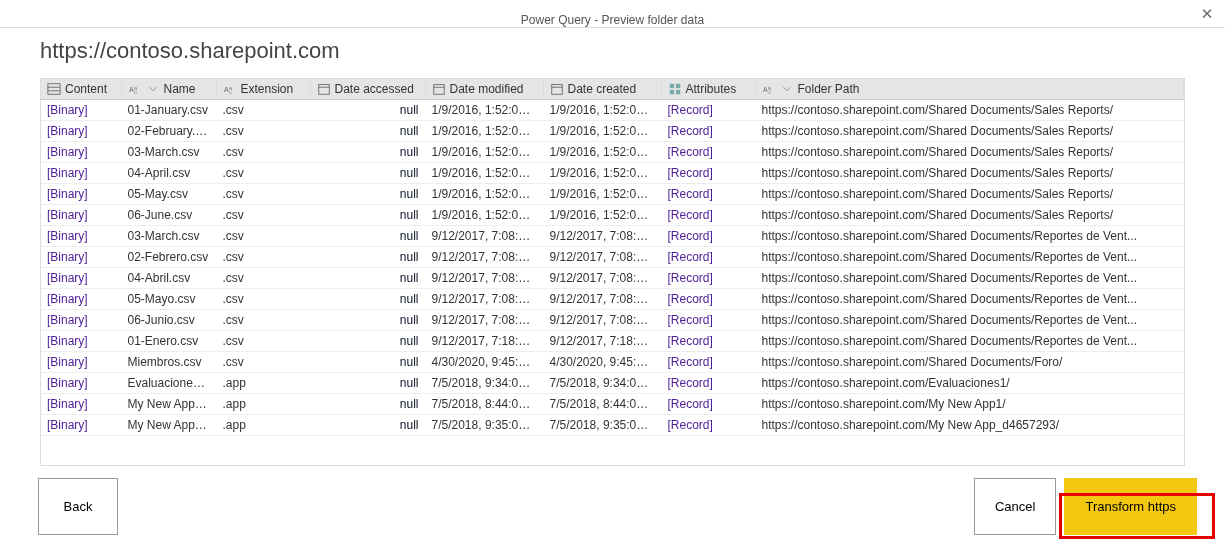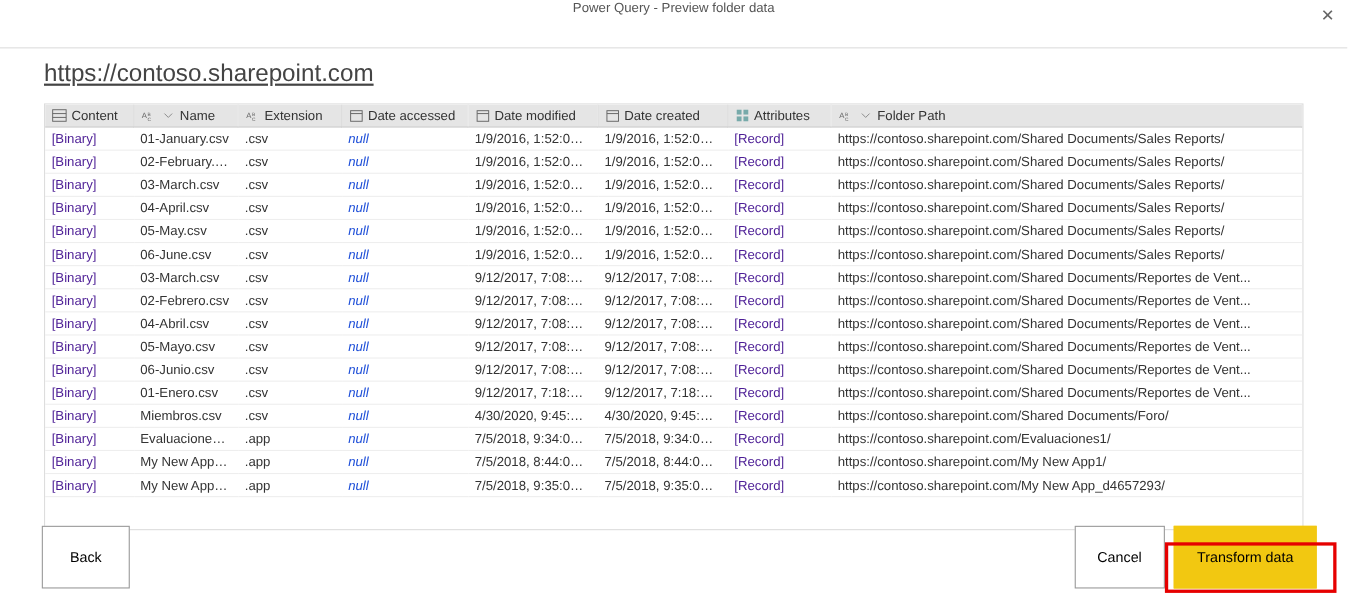--- a/index.html
+++ b/index.html
@@ -7,23 +7,23 @@
       font-family: "Segoe UI", Tahoma, sans-serif;
       font-size: 13px;
       color: #333;
       background: #fff;
       width: 1225px;
       height: 545px;
       overflow: hidden;
       position: relative;
     }
     .titlebar {
-      height: 44px;
+      height: 28px;
       display: flex;
-      align-items: flex-start;
+      align-items: flex-end;
       justify-content: center;
       border-bottom: 1px solid #ddd;
       position: relative;
     }
     .titlebar-title { font-size: 12px; color: #555; }
     .close-btn {
       position: absolute;
       right: 6px;
       top: 2px;
       width: 24px;
@@ -33,21 +33,20 @@
       justify-content: center;
       cursor: pointer;
       font-size: 15px;
       color: #666;
     }
     .url-heading {
       padding: 10px 40px 14px 40px;
       font-size: 22px;
       font-weight: 300;
       color: #444;
-      text-decoration: underline;
     }
     .table-wrap {
       margin: 0 40px;
       border: 1px solid #ddd;
       height: 388px;
       overflow: hidden;
     }
     table {
       width: 100%;
       border-collapse: collapse;
@@ -82,21 +81,21 @@
       padding: 2px 6px;
       border-bottom: 1px solid #eee;
       border-right: 1px solid transparent;
       white-space: nowrap;
       overflow: hidden;
       text-overflow: ellipsis;
       font-size: 12px;
       height: 21px;
     }
     .linkish { color: #4c1d95; }
-    .nullish { color: #1d4ed8; font-style: italic; }
+    .nullish { color: #0f172a; text-align: right; }
     .date-right { text-align: right; }
     .dialog-buttons {
       position: absolute;
       bottom: 10px;
       left: 0;
       right: 0;
       padding: 0 28px;
       display: flex;
       align-items: center;
     }
@@ -395,16 +394,16 @@
           <td>https://contoso.sharepoint.com/My New App_d4657293/</td>
         </tr>
       </tbody>
   </table>
 </div>
 
 <div class="dialog-buttons">
   <button class="btn btn-back">Back</button>
   <div class="spacer"></div>
   <button class="btn">Cancel</button>
-  <button class="btn btn-primary">Transform data</button>
+  <button class="btn btn-primary">Transform https</button>
 </div>
 
 <div class="highlight-ring" style="left:1059px; top:493px; width:156px; height:46px;"></div>
 
 </body></html>

